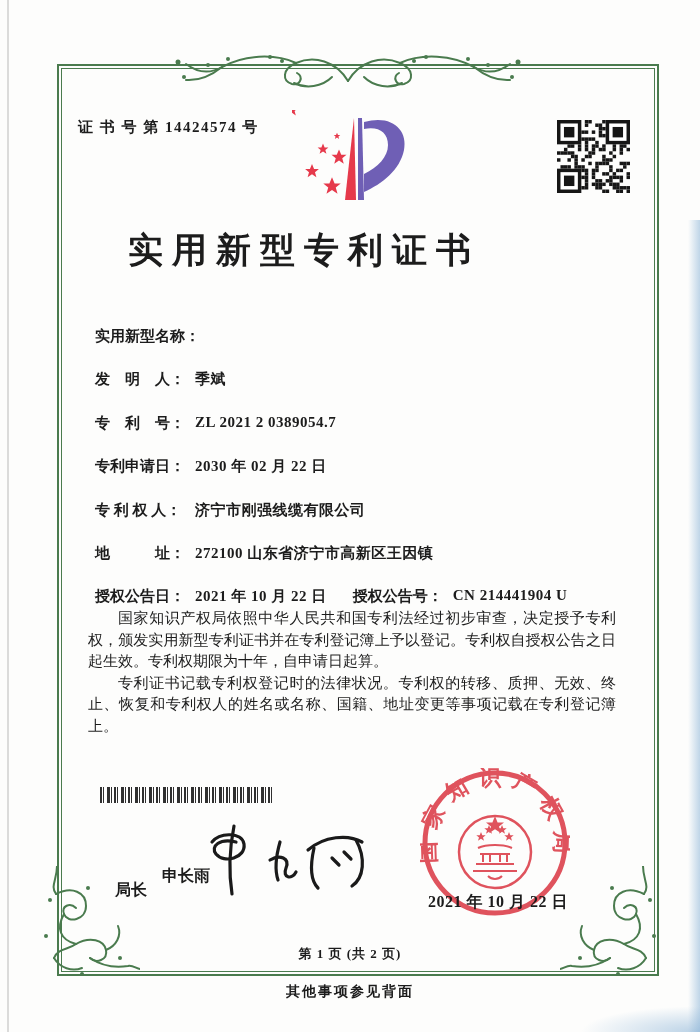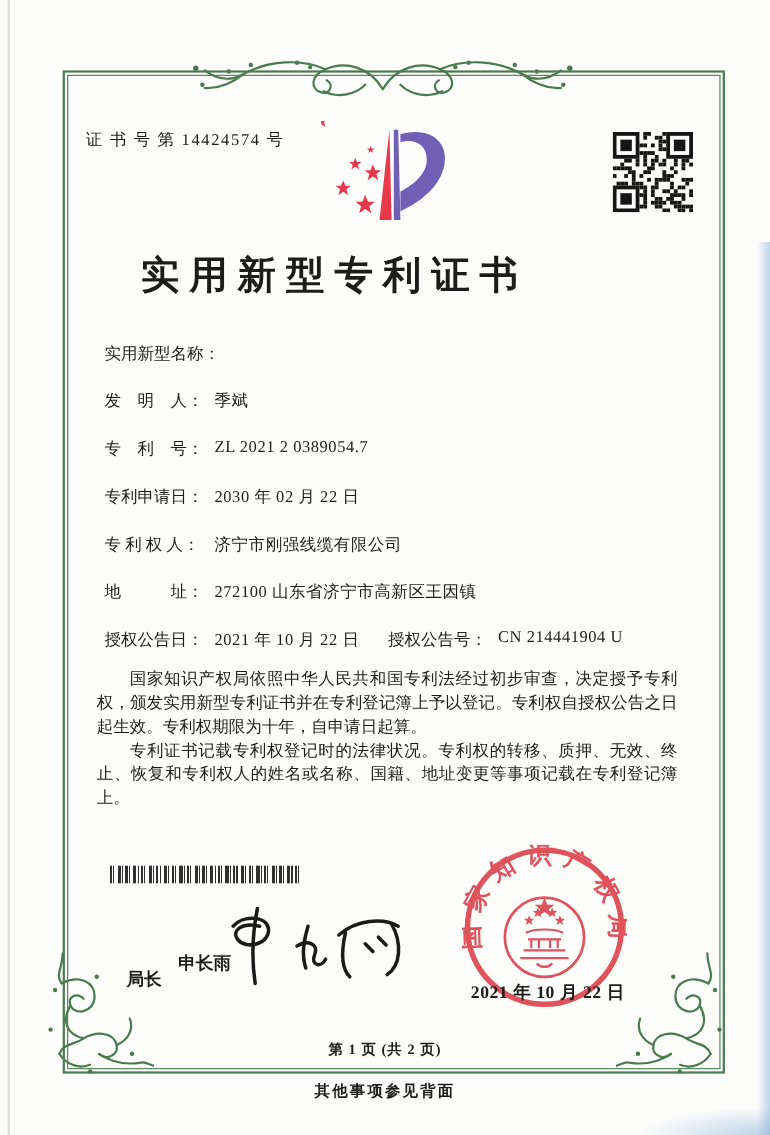--- a/index.html
+++ b/index.html
@@ -17,30 +17,30 @@
   
   .frame{position:absolute;left:57px;top:64px;width:598px;height:908px;
          border:2px solid #4a7b4e;}
   .frame-inner{position:absolute;inset:2px;border:1px solid #4a7b4e;}
 
   .ornament{position:absolute;pointer-events:none;}
   .garland{left:168px;top:46px;width:360px;height:52px;}
   .corner-bl{left:20px;top:866px;width:120px;height:122px;}
   .corner-br{left:560px;top:866px;width:120px;height:122px;transform:scaleX(-1);}
 
-  .cert-no{position:absolute;left:78px;top:118px;font-size:15px;font-weight:normal;
+  .cert-no{position:absolute;left:78px;top:118px;font-size:15px;font-weight:bold;
            letter-spacing:1.5px;}
 
   .logo{position:absolute;left:292px;top:110px;width:130px;height:104px;}
   .qr{position:absolute;left:557px;top:120px;width:73px;height:73px;}
 
   .title{position:absolute;left:0;top:227px;width:608px;text-align:center;
          font-size:35px;font-weight:bold;letter-spacing:9px;}
 
-  .fields{position:absolute;left:95px;top:312px;width:525px;font-size:15px;font-weight:normal;}
+  .fields{position:absolute;left:95px;top:327px;width:525px;font-size:15px;font-weight:bold;}
   .field-row{height:43.4px;display:flex;align-items:flex-start;white-space:pre;}
   .field-label{min-width:100px;}
   .field-label2{margin-left:26px;}
   .field-value{letter-spacing:.5px;}
 
   .paragraphs{position:absolute;left:88px;top:608px;width:528px;font-size:15px;
               line-height:21.6px;text-align:justify;}
   .paragraphs p{margin:0;text-indent:2em;}
 
   .barcode{position:absolute;left:100px;top:787px;width:172px;height:16px;opacity:.88;

